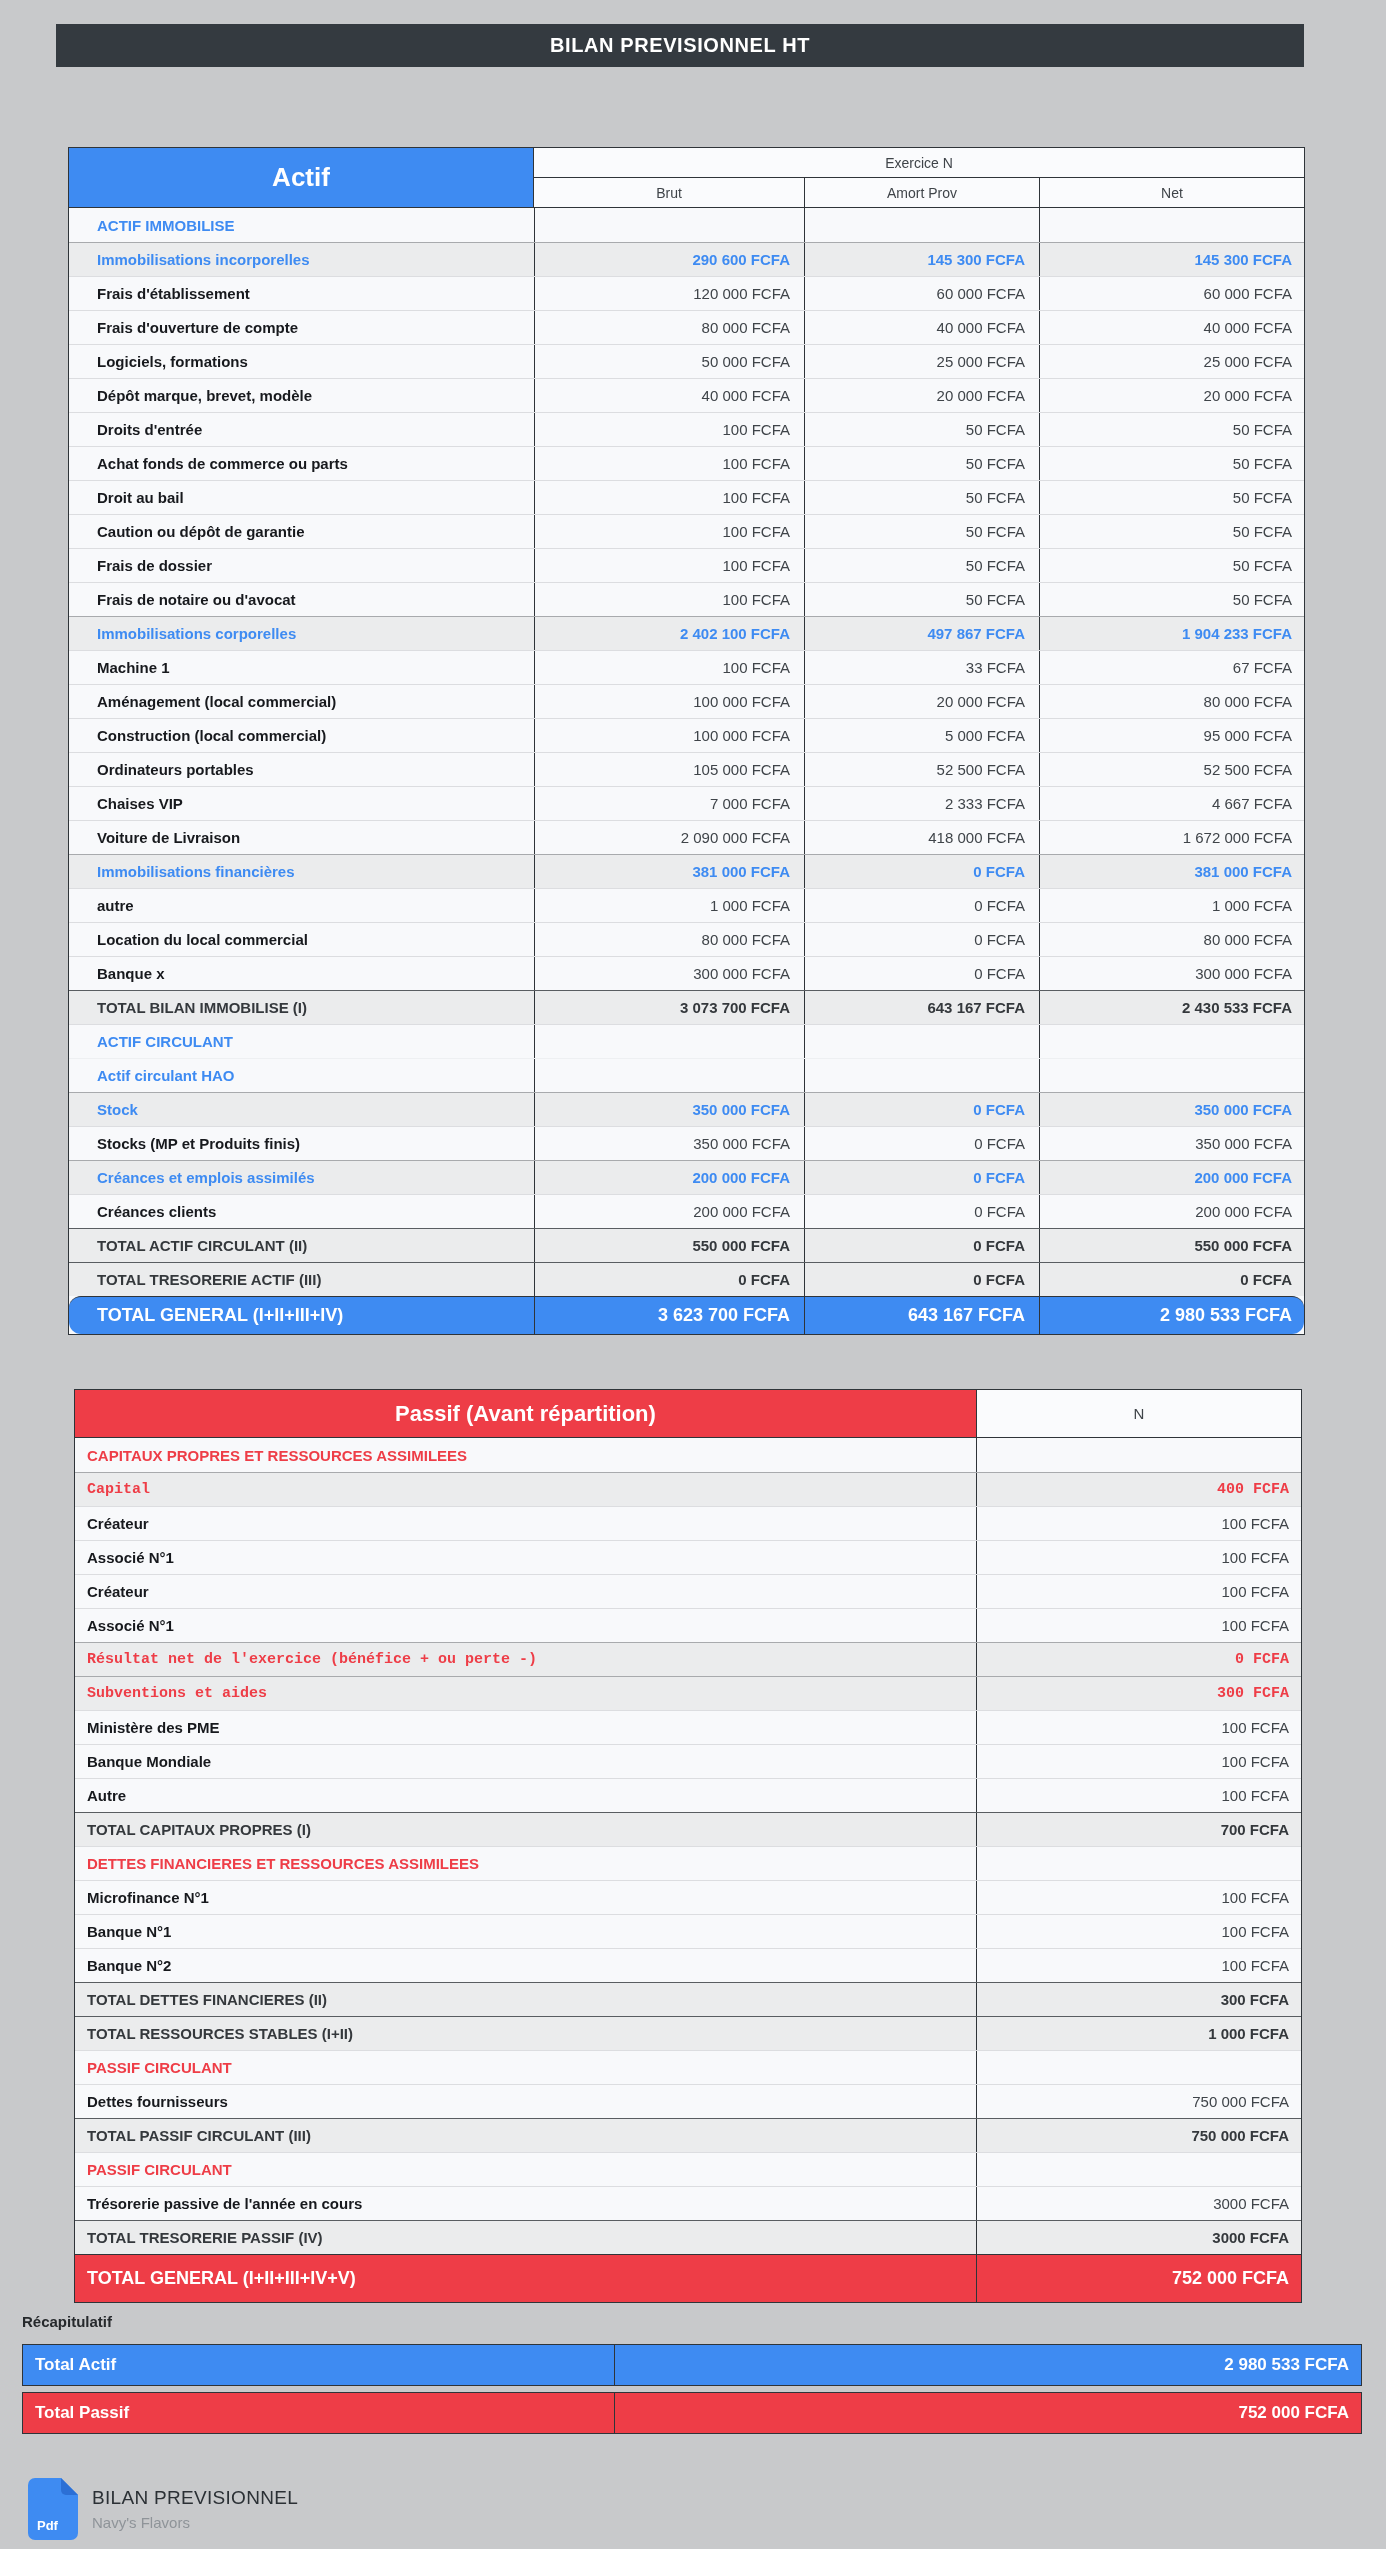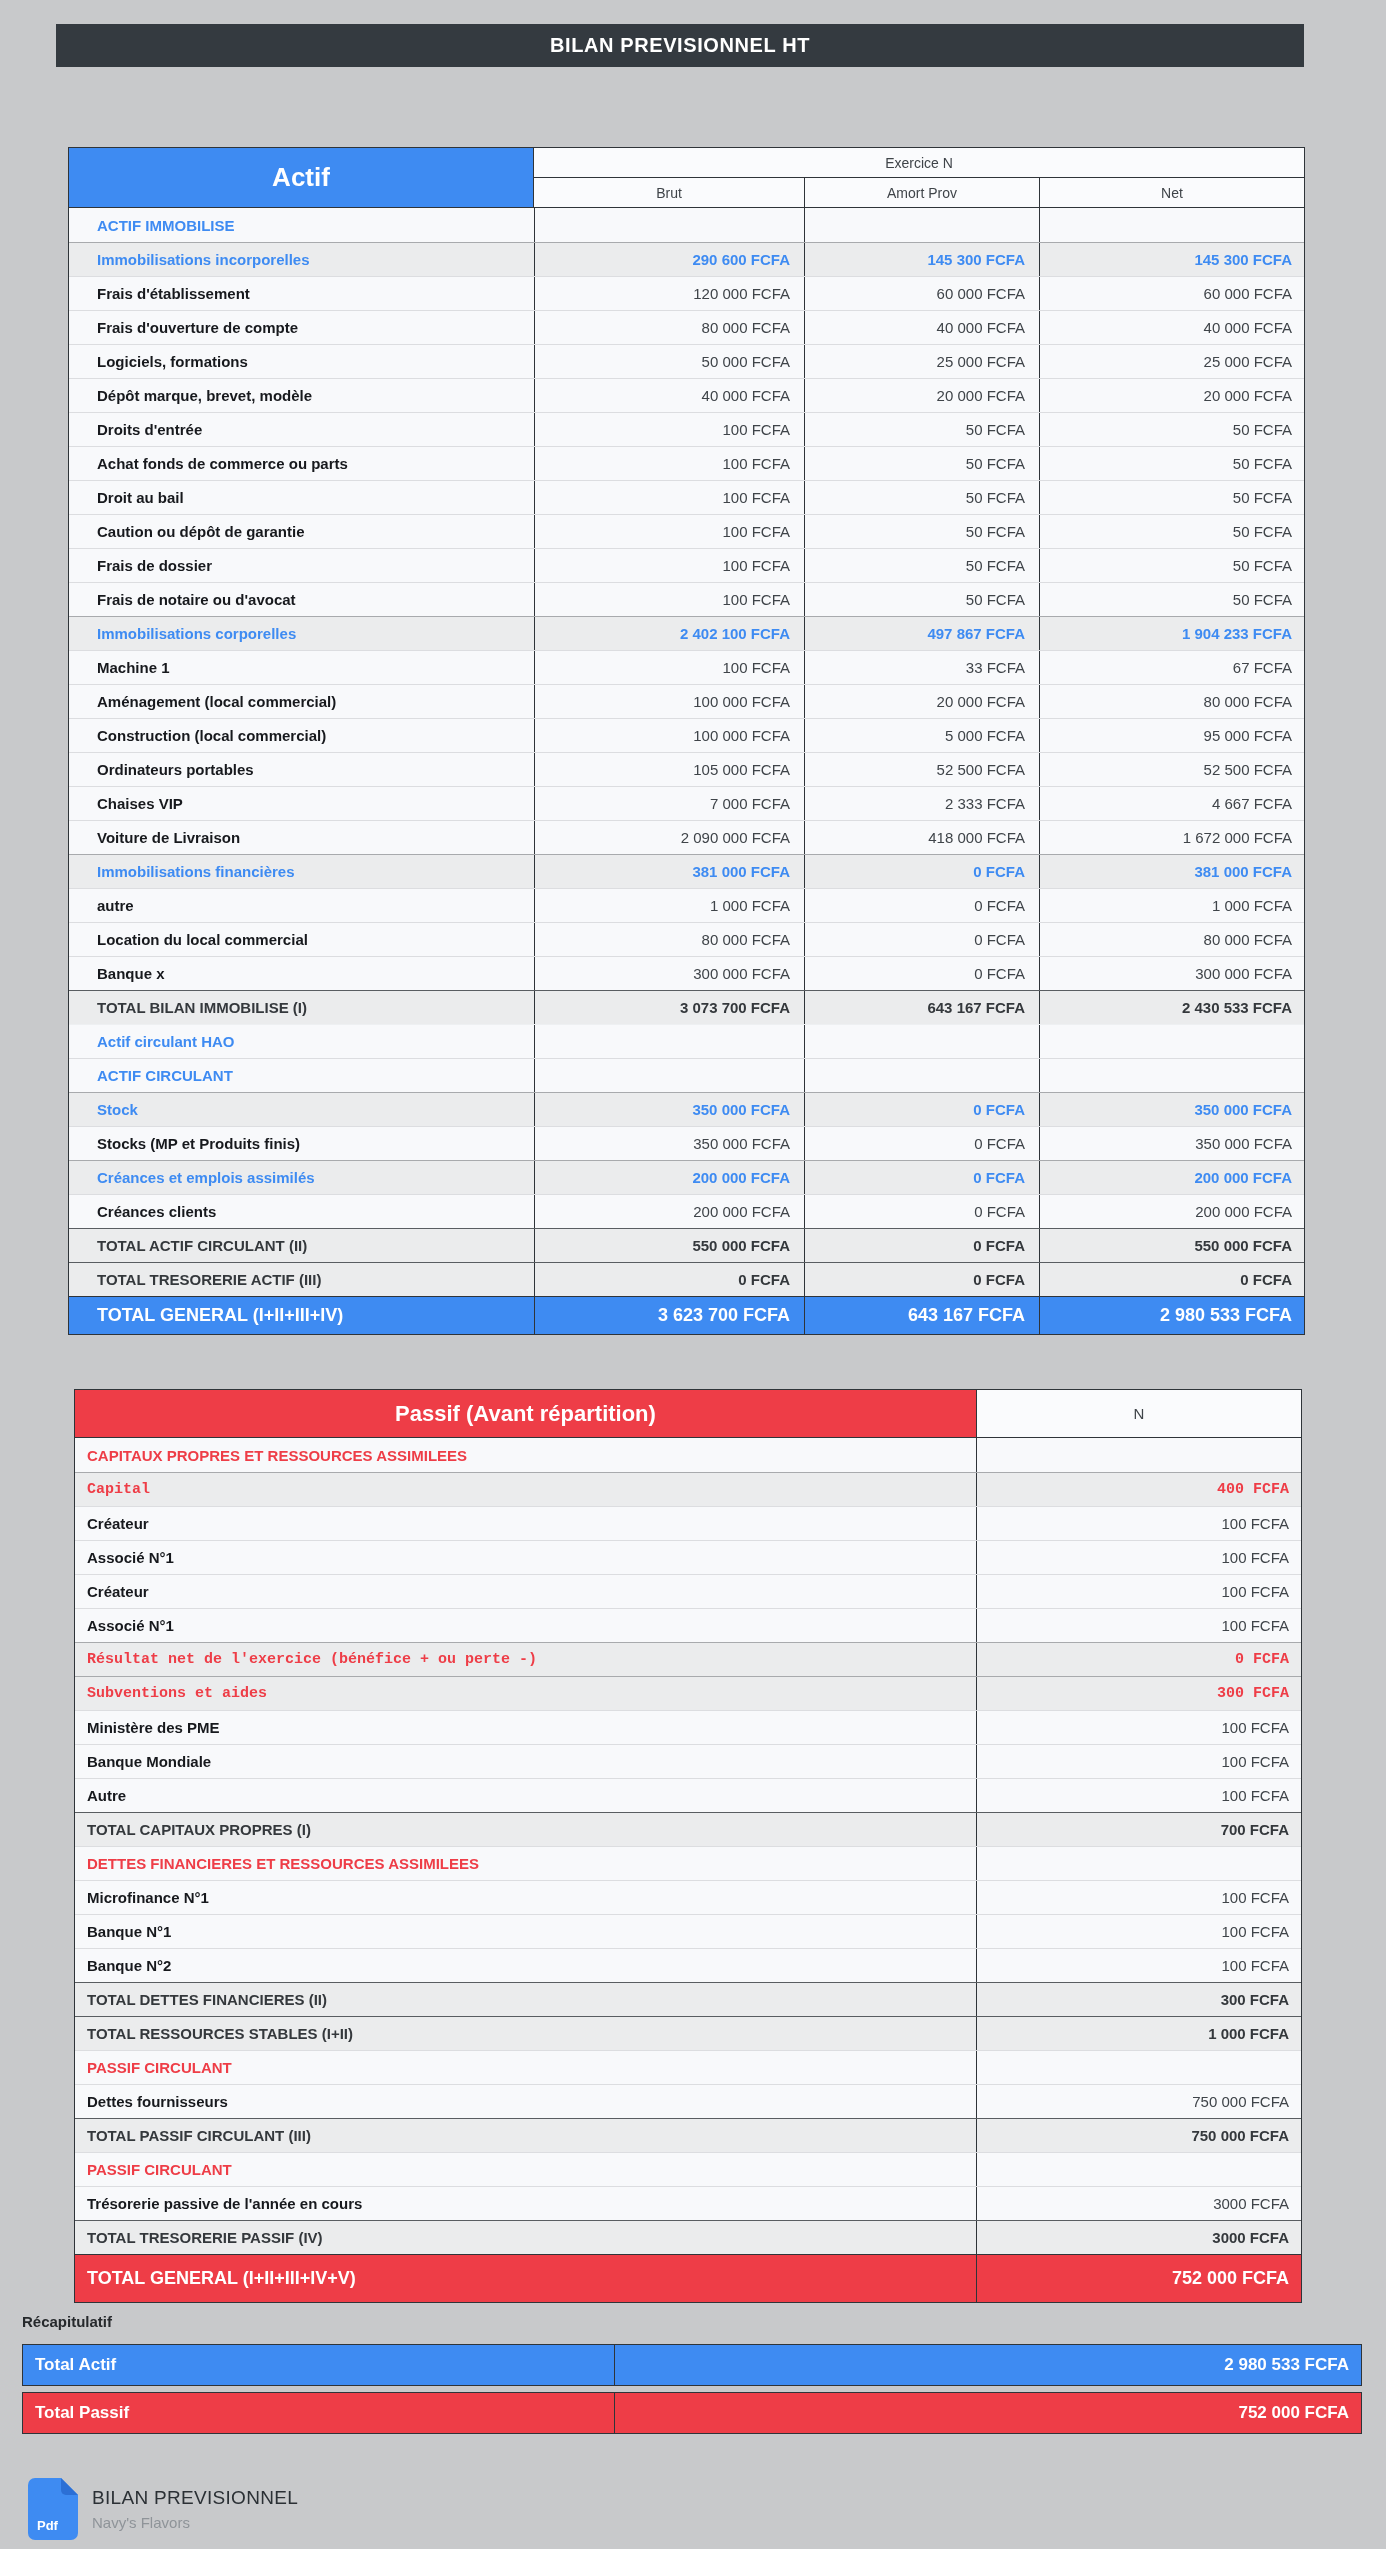--- a/index.html
+++ b/index.html
@@ -33,21 +33,21 @@
   .a-body .cl { display: flex; align-items: center; padding-left: 28px; font-size: 15px; font-weight: bold; color: #17191d; }
   .a-body .cn { display: flex; align-items: center; justify-content: flex-end; padding-right: 14px;
     font-size: 15px; color: #3f4449; border-left: 1px solid #2f3439; }
 
   .a-row.t-header .cl, .a-row.t-subheader .cl { color: var(--blue, #3e8bf2); }
   .a-row.t-subheader { border-top-color: #eef0f2; }
   .a-row.t-group { background: #ebeced; border-top-color: #a8aaad; }
   .a-row.t-group .cl, .a-row.t-group .cn { color: var(--blue, #3e8bf2); font-weight: bold; }
   .a-row.t-total { background: #ebeced; border-top-color: #595d61; }
   .a-row.t-total .cl, .a-row.t-total .cn { font-weight: bold; color: #34383c; }
-  .a-row.t-grand { background: var(--blue, #3e8bf2); border-top-color: #2f3439; height: 38px; }
+  .a-row.t-grand { background: var(--blue, #3e8bf2); border-top-color: #2f3439; height: 38px; border-radius: 12px; }
   .a-row.t-grand .cl { color: #fff; font-size: 18px; }
   .a-row.t-grand .cn { color: #fff; font-weight: bold; font-size: 18px; }
 
   
   .passif { left: 74px; top: 1389px; width: 1228px; }
   .p-header { display: flex; height: 48px; border-bottom: 1px solid #2f3439; background: #fafbfd; }
   .p-title { width: 901px; background: var(--red, #ee3d47); color: #fff; display: flex; align-items: center;
     justify-content: center; font-size: 22px; font-weight: bold; }
   .p-ncol { flex: 1; display: flex; align-items: center; justify-content: center; font-size: 15px;
     color: #3f4449; border-left: 1px solid #2f3439; }
@@ -244,28 +244,28 @@
           <div class="cn">300 000 FCFA</div>
           <div class="cn">0 FCFA</div>
           <div class="cn">300 000 FCFA</div>
         </div>
         <div class="a-row t-total">
           <div class="cl">TOTAL BILAN IMMOBILISE (I)</div>
           <div class="cn">3 073 700 FCFA</div>
           <div class="cn">643 167 FCFA</div>
           <div class="cn">2 430 533 FCFA</div>
         </div>
+        <div class="a-row t-header">
+          <div class="cl">ACTIF CIRCULANT</div>
+          <div class="cn"></div>
+          <div class="cn"></div>
+          <div class="cn"></div>
+        </div>
         <div class="a-row t-subheader">
           <div class="cl">Actif circulant HAO</div>
-          <div class="cn"></div>
-          <div class="cn"></div>
-          <div class="cn"></div>
-        </div>
-        <div class="a-row t-header">
-          <div class="cl">ACTIF CIRCULANT</div>
           <div class="cn"></div>
           <div class="cn"></div>
           <div class="cn"></div>
         </div>
         <div class="a-row t-group">
           <div class="cl">Stock</div>
           <div class="cn">350 000 FCFA</div>
           <div class="cn">0 FCFA</div>
           <div class="cn">350 000 FCFA</div>
         </div>

